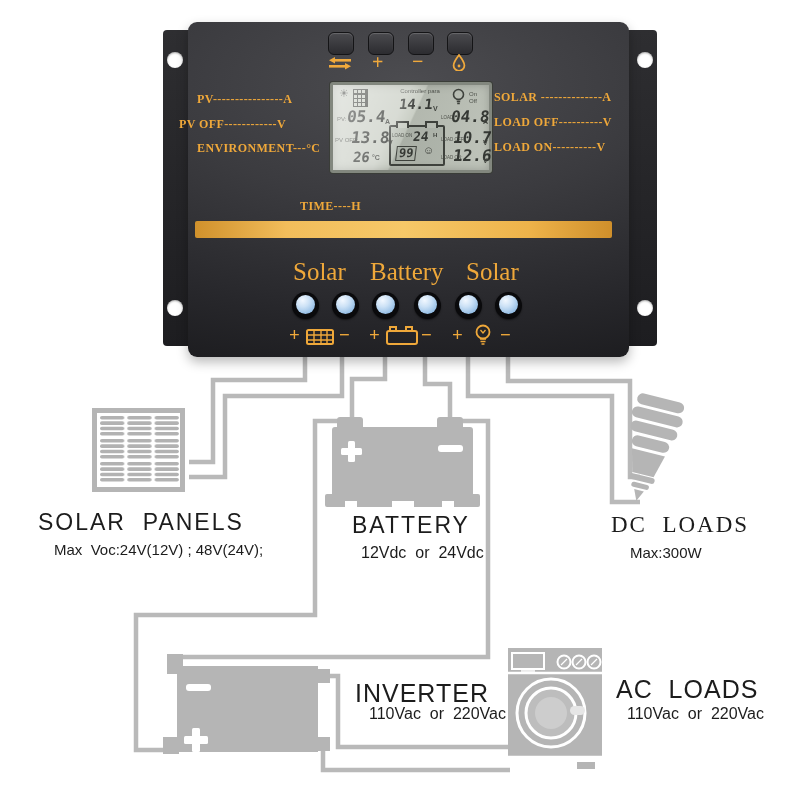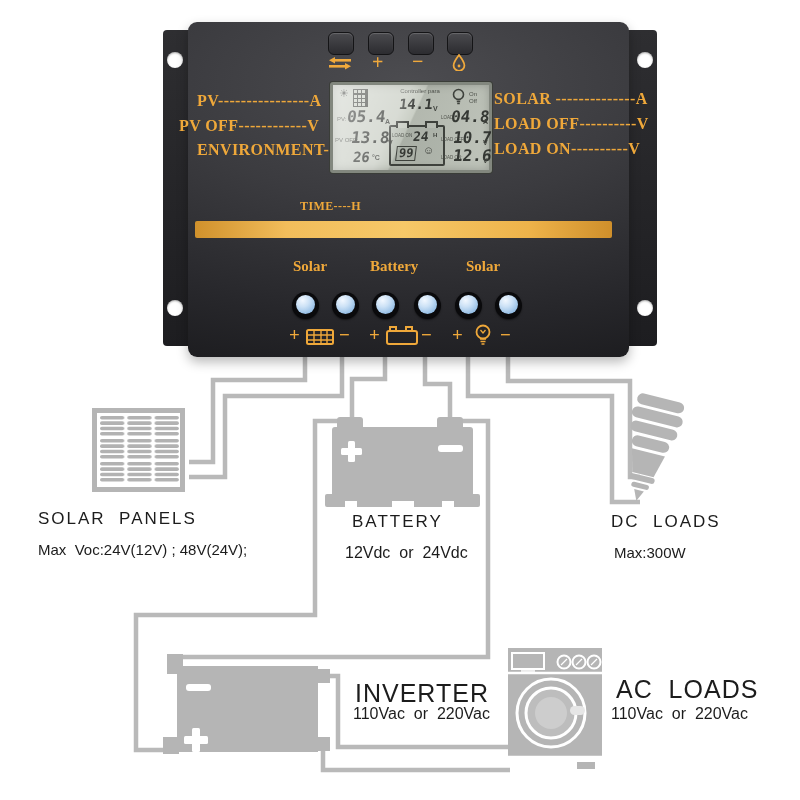--- a/index.html
+++ b/index.html
@@ -12,45 +12,45 @@
   #flangeR{left:627px;border-radius:0 4px 4px 0;}
   .hole{position:absolute;width:16px;height:16px;border-radius:50%;background:#fff;box-shadow:inset 0 1px 2px rgba(0,0,0,.35);}
   #ctrlBody{position:absolute;left:188px;top:22px;width:441px;height:335px;border-radius:9px;
             background:radial-gradient(140% 90% at 50% 18%,#4c4c50 0%,#3b3b3f 40%,#27272b 78%,#1c1c1f 100%);
             box-shadow:0 5px 12px rgba(0,0,0,.28);}
   .btn{position:absolute;top:32px;width:24px;height:21px;border-radius:6px;
        background:linear-gradient(180deg,#4a4a4e,#2c2c30);border:1px solid #141416;
        box-shadow:inset 0 1px 1px rgba(255,255,255,.18);}
   .sym{position:absolute;color:#f0a93c;font-weight:bold;font-family:"Liberation Serif",serif;}
   .olabel{position:absolute;color:#efa83a;font-family:"Liberation Serif",serif;font-weight:bold;
-          font-size:16px;letter-spacing:.4px;white-space:nowrap;}
+          font-size:12px;letter-spacing:.4px;white-space:nowrap;}
   #stripe{position:absolute;left:195px;top:221px;width:417px;height:17px;border-radius:2px;
           background:linear-gradient(90deg,#d0912c,#f2bd5b 22%,#f6c868 50%,#eeb34a 80%,#cf8f2b);}
   .grpLabel{position:absolute;top:258px;color:#efa83a;font-family:"Liberation Serif",serif;
-            font-weight:bold;font-size:15px;}
+            font-weight:normal;font-size:25px;}
   .term{position:absolute;top:292px;width:27px;height:27px;border-radius:50%;background:#0a0a0c;
         box-shadow:0 1px 2px rgba(0,0,0,.5);}
   .term i{position:absolute;left:4px;top:3px;width:19px;height:19px;border-radius:50%;display:block;
         background:radial-gradient(circle at 35% 28%,#f2f8ff 0%,#cde2f6 35%,#96bfe6 75%,#7eade0 100%);}
   .pm{position:absolute;top:324px;color:#efa83a;font-family:"Liberation Serif",serif;font-weight:bold;font-size:19px;}
   
   #lcd{position:absolute;left:330px;top:82px;width:156px;height:85px;background:#c7ccc2;
        border:3px solid #82877e;border-radius:3px;box-shadow:0 0 0 1px #3a3d38,inset 0 0 8px rgba(0,0,0,.22);}
   #lcd .tiny{position:absolute;font-size:6px;color:#4a4d47;letter-spacing:0;line-height:6px;}
   .seg{position:absolute;font-family:"DejaVu Sans Mono",monospace;font-weight:bold;color:#2e312d;
        transform:skewX(-7deg);letter-spacing:0px;line-height:1;}
   .unit{position:absolute;font-size:7px;color:#3a3d38;font-weight:bold;}
   #lcdBat{position:absolute;left:56px;top:40px;width:52px;height:37px;border:2px solid #383b36;border-radius:2px;background:rgba(90,95,88,.10);}
   #lcdBat .bump{position:absolute;top:-6px;width:9px;height:5px;border:2px solid #383b36;border-bottom:none;background:#c7ccc2;}
   #lcdRefl{position:absolute;left:0;top:0;right:0;bottom:0;pointer-events:none;
        background:linear-gradient(115deg,rgba(255,255,255,.55) 0%,rgba(255,255,255,.30) 40%,rgba(255,255,255,.06) 48%,rgba(88,93,86,.18) 49%,rgba(120,125,118,.10) 100%);}
   .lcdIcon{position:absolute;color:#3a3d38;}
   
-  .secTitle{position:absolute;color:#1c1c1c;font-size:17px;letter-spacing:2px;white-space:pre;}
-  .secLine{position:absolute;color:#1c1c1c;font-size:15px;white-space:pre;}
+  .secTitle{position:absolute;color:#1c1c1c;font-size:23px;letter-spacing:2px;white-space:pre;}
+  .secLine{position:absolute;color:#1c1c1c;font-size:15px;white-space:pre;margin-left:16px;}
 </style>
 </head>
 <body>
 
 <div id="stage">
 
   <svg class="abs" style="left:0;top:0" width="800" height="800" viewBox="0 0 800 800">
     <defs>
       <pattern id="cells" x="100" y="416" width="27.3" height="23" patternUnits="userSpaceOnUse">
         <rect width="24.3" height="3.6" rx="1.8" fill="#b2b2b2"></rect>
@@ -272,21 +272,21 @@
     <path d="M7.5 6 l2.5 3 l2.5 -3" fill="none" stroke="#efa83a" stroke-width="1.3"></path>
   </svg>
   <span class="pm" style="left:500px;">−</span>
 
   <span class="secTitle" style="left:38px;top:509px;">SOLAR  PANELS</span>
   <span class="secLine" style="left:38px;top:541px;">Max  Voc:24V(12V) ; 48V(24V);</span>
 
   <span class="secTitle" style="left:352px;top:512px;">BATTERY</span>
   <span class="secLine" style="left:345px;top:544px;font-size:16px;">12Vdc  or  24Vdc</span>
 
-  <span class="secTitle" style="left:611px;top:512px;">DC  LOADS</span>
+  <span class="secTitle" style="left:611px;top:512px;font-family:Liberation Serif, serif;">DC  LOADS</span>
   <span class="secLine" style="left:614px;top:544px;">Max:300W</span>
 
   <span class="secTitle" style="left:355px;top:679px;font-size:25px;letter-spacing:1px;">INVERTER</span>
   <span class="secLine" style="left:353px;top:705px;font-size:16px;">110Vac  or  220Vac</span>
 
   <span class="secTitle" style="left:616px;top:675px;font-size:25px;letter-spacing:1px;">AC  LOADS</span>
   <span class="secLine" style="left:611px;top:705px;font-size:16px;">110Vac  or  220Vac</span>
 
 </div>
 

